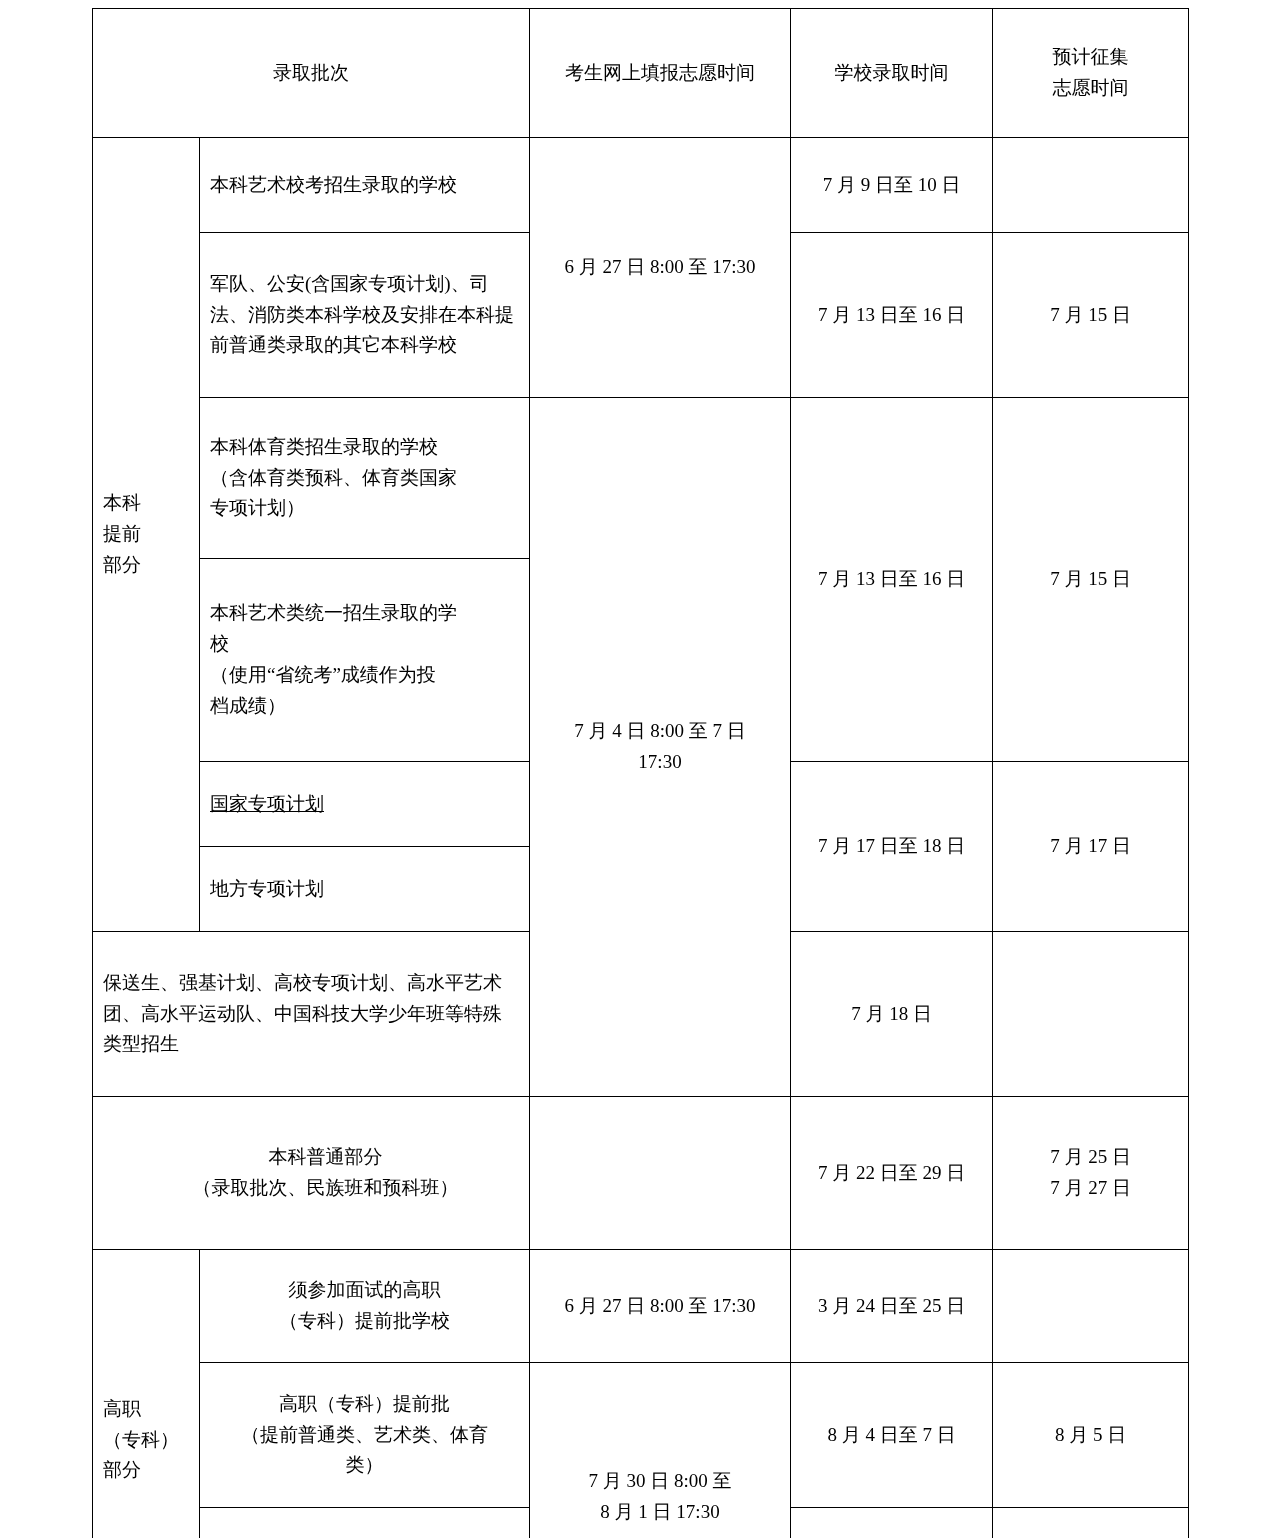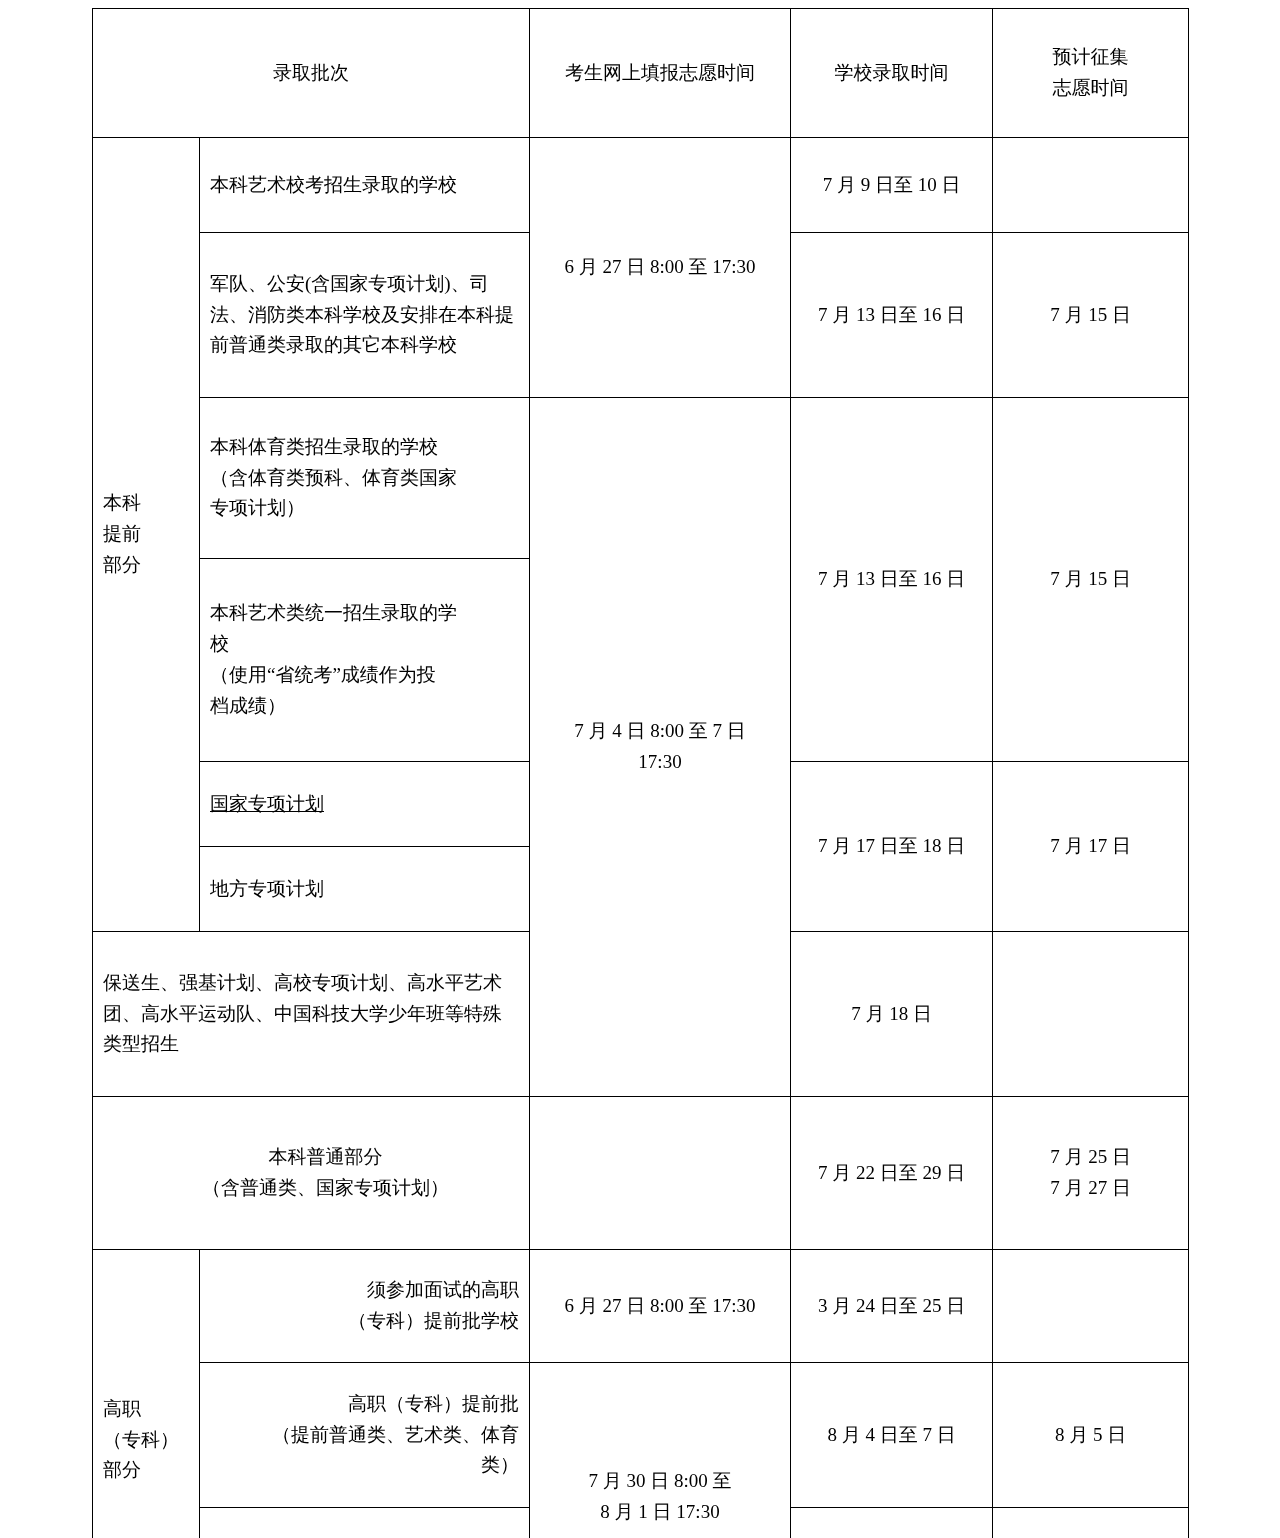--- a/index.html
+++ b/index.html
@@ -43,21 +43,21 @@
   col.c-collect { width: 196px; }
 
   thead th {
     text-align: center;
     font-weight: bold;
     font-size: 20px;
     height: 112px;
     padding: 6px 8px;
     line-height: 1.55;
   }
-  .cell-center { text-align: right; }
+  .cell-center { text-align: center; }
   .cell-left   { text-align: left; }
   .group-cell {
     text-align: left;
     font-size: 20px;
     line-height: 1.7;
   }
   .bold-row td {
     font-weight: bold;
     font-size: 21px;
   }
@@ -150,21 +150,21 @@
 
       <tr>
         <td class="cell-left" colspan="2" style="height:148px;">保送生、强基计划、高校专项计划、高水平艺术团、高水平运动队、中国科技大学少年班等特殊类型招生</td>
         <td class="date-cell">7 月 18 日</td>
         <td class="date-cell"></td>
       </tr>
 
       <tr class="bold-row">
         <td class="big-merge-title" colspan="2" style="height:136px;padding-left:39px;">
           <div>本科普通部分</div>
-          <div>（含普通类、国家专项计划）</div>
+          <div>（录取批次、民族班和预科班）</div>
         </td>
         <td class="date-cell" style="font-weight:normal;"></td>
         <td class="date-cell">7 月 22 日至 29 日</td>
         <td class="date-cell two-line">
           <div>7 月 25 日</div>
           <div>7 月 27 日</div>
         </td>
       </tr>
 
       <tr>

